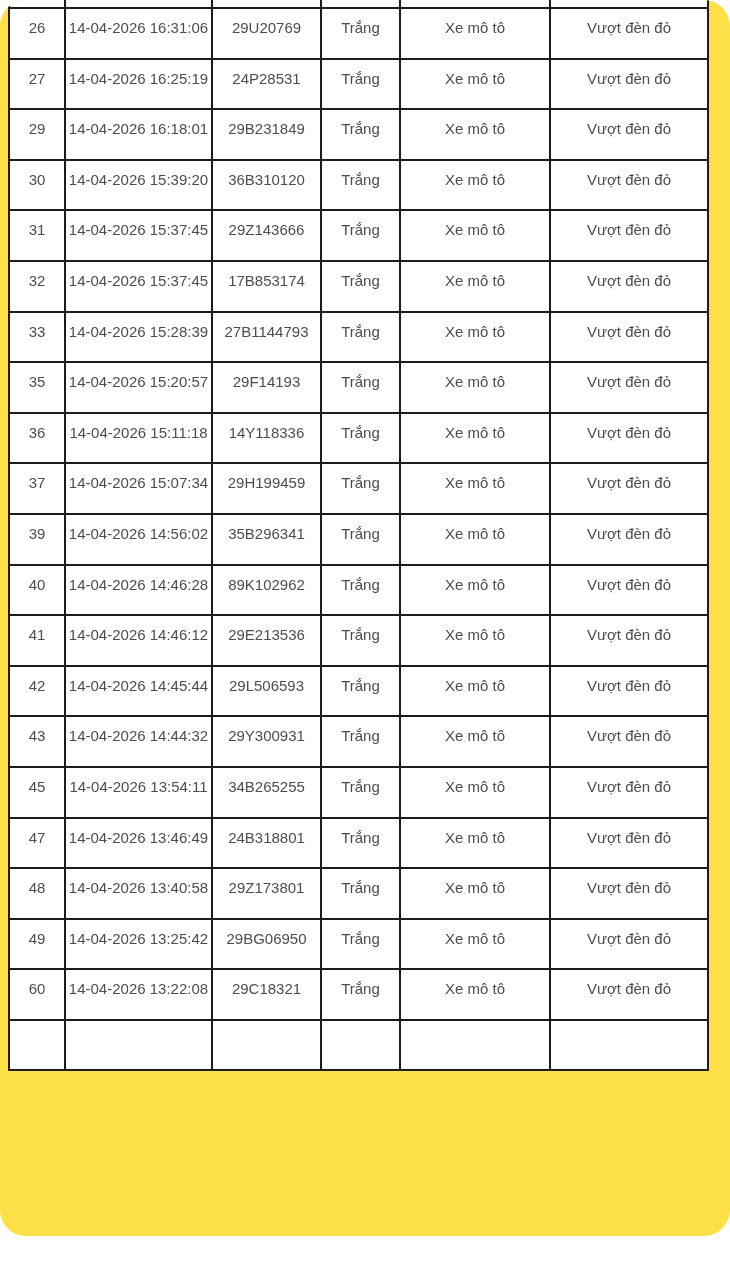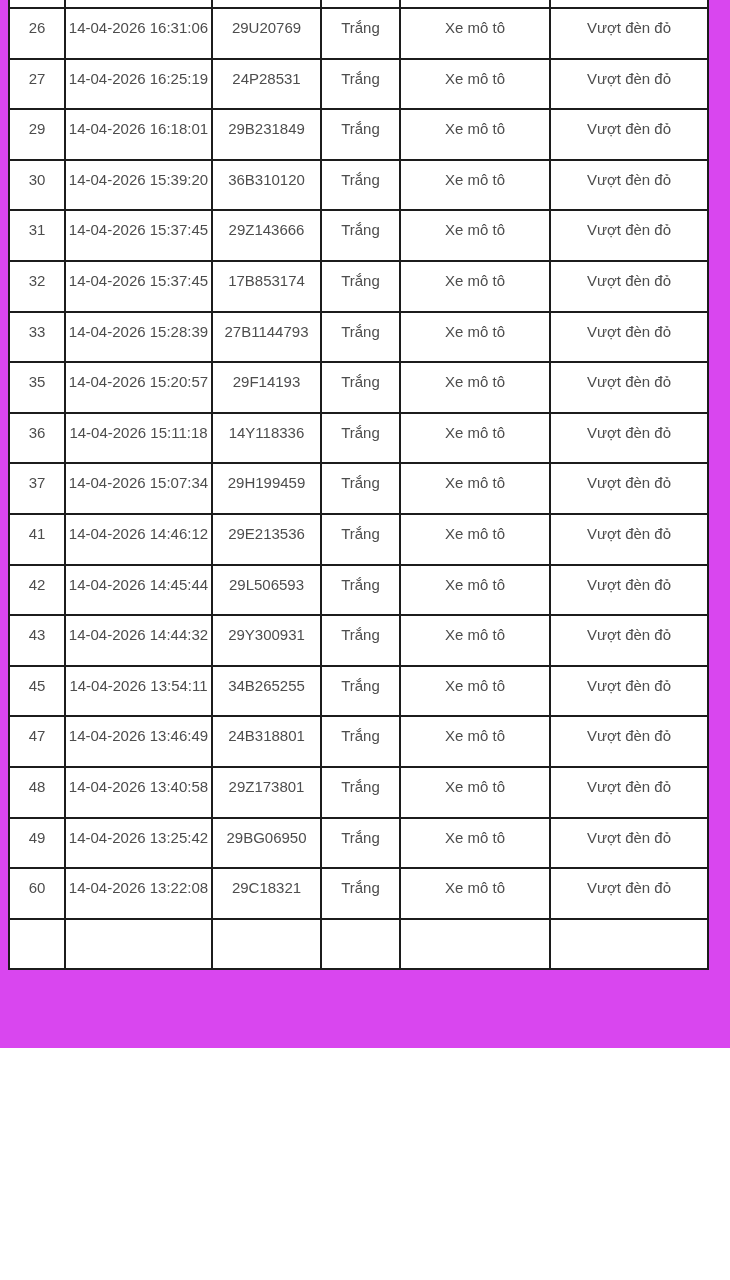--- a/index.html
+++ b/index.html
@@ -3,23 +3,24 @@
 <meta charset="utf-8">
 <style>
   html, body {
     margin: 0;
     padding: 0;
     background: #ffffff;
   }
   .viewport {
     position: relative;
     width: 730px;
-    height: 1048px;
+    height: 1236px;
     overflow: hidden;
-    background: #d946ef;
+    background: #fde047;
+    border-radius: 26px;
   }
   table.violations {
     position: absolute;
     left: 8px;
     top: -43.6px;
     width: 699px;
     border-collapse: collapse;
     table-layout: fixed;
   }
   table.violations td {
@@ -140,20 +141,36 @@
         </tr>
         <tr>
           <td>37</td>
           <td>14-04-2026 15:07:34</td>
           <td>29H199459</td>
           <td>Trắng</td>
           <td>Xe mô tô</td>
           <td>Vượt đèn đỏ</td>
         </tr>
         <tr>
+          <td>39</td>
+          <td>14-04-2026 14:56:02</td>
+          <td>35B296341</td>
+          <td>Trắng</td>
+          <td>Xe mô tô</td>
+          <td>Vượt đèn đỏ</td>
+        </tr>
+        <tr>
+          <td>40</td>
+          <td>14-04-2026 14:46:28</td>
+          <td>89K102962</td>
+          <td>Trắng</td>
+          <td>Xe mô tô</td>
+          <td>Vượt đèn đỏ</td>
+        </tr>
+        <tr>
           <td>41</td>
           <td>14-04-2026 14:46:12</td>
           <td>29E213536</td>
           <td>Trắng</td>
           <td>Xe mô tô</td>
           <td>Vượt đèn đỏ</td>
         </tr>
         <tr>
           <td>42</td>
           <td>14-04-2026 14:45:44</td>

